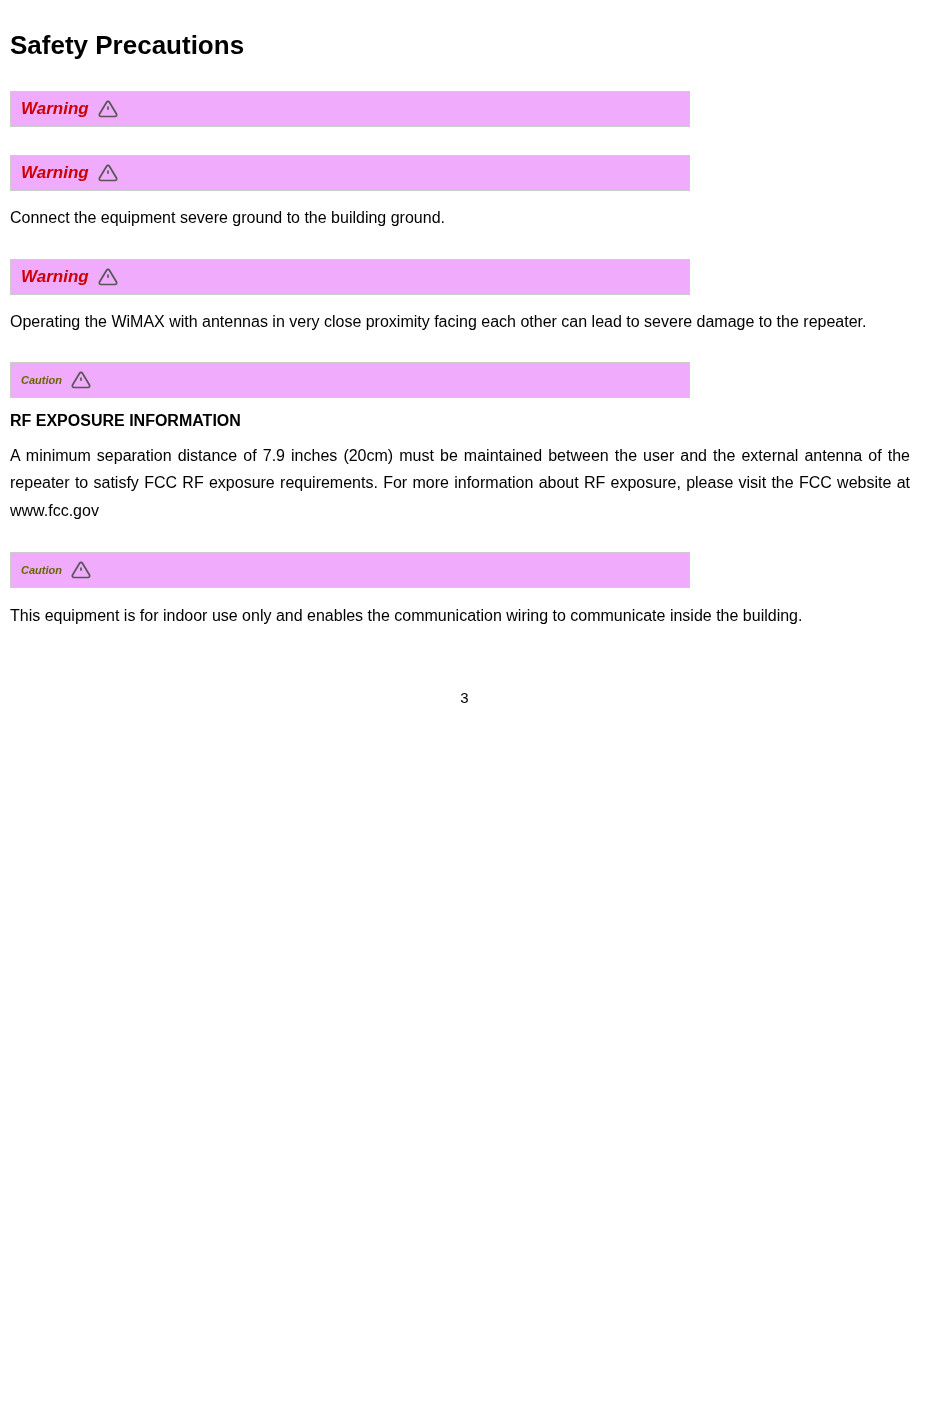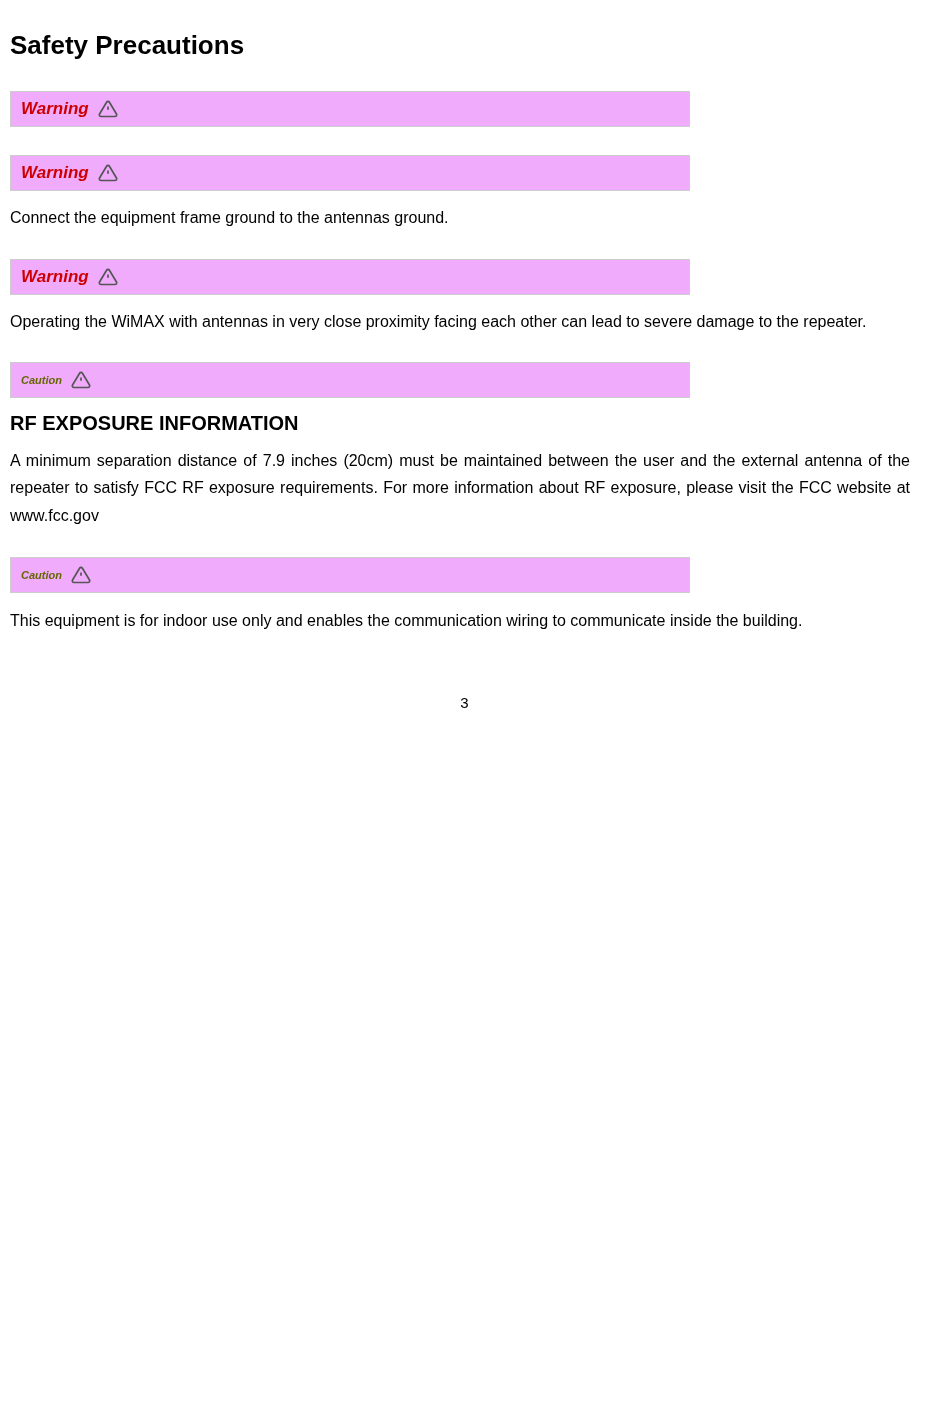--- a/index.html
+++ b/index.html
@@ -77,21 +77,21 @@
     .section-text-justified {
       font-size: 16px;
       line-height: 1.7;
       color: #000;
       max-width: 900px;
       text-align: justify;
       margin-top: 12px;
     }
 
     .rf-heading {
-      font-size: 20px;
+      font-size: 16px;
       font-weight: bold;
       margin-bottom: 8px;
     }
 
     .page-number {
       text-align: center;
       margin-top: 60px;
       font-size: 15px;
       color: #000;
     }
@@ -118,21 +118,21 @@
   <div class="notice-bar">
     <span class="notice-label-warning">Warning</span>
     <span class="notice-icon">
       <svg viewBox="0 0 24 24" fill="none" stroke="#555" stroke-width="2">
         <path d="M10.29 3.86L1.82 18a2 2 0 0 0 1.71 3h16.94a2 2 0 0 0 1.71-3L13.71 3.86a2 2 0 0 0-3.42 0z"></path>
         <line x1="12" y1="9" x2="12" y2="13"></line>
         <line x1="12" y1="17" x2="12.01" y2="17"></line>
       </svg>
     </span>
   </div>
-  <p class="section-text">Connect the equipment frame ground to the antennas ground.</p>
+  <p class="section-text">Connect the equipment severe ground to the building ground.</p>
 </div>
 
 <div class="section">
   <div class="notice-bar">
     <span class="notice-label-warning">Warning</span>
     <span class="notice-icon">
       <svg viewBox="0 0 24 24" fill="none" stroke="#555" stroke-width="2">
         <path d="M10.29 3.86L1.82 18a2 2 0 0 0 1.71 3h16.94a2 2 0 0 0 1.71-3L13.71 3.86a2 2 0 0 0-3.42 0z"></path>
         <line x1="12" y1="9" x2="12" y2="13"></line>
         <line x1="12" y1="17" x2="12.01" y2="17"></line>

